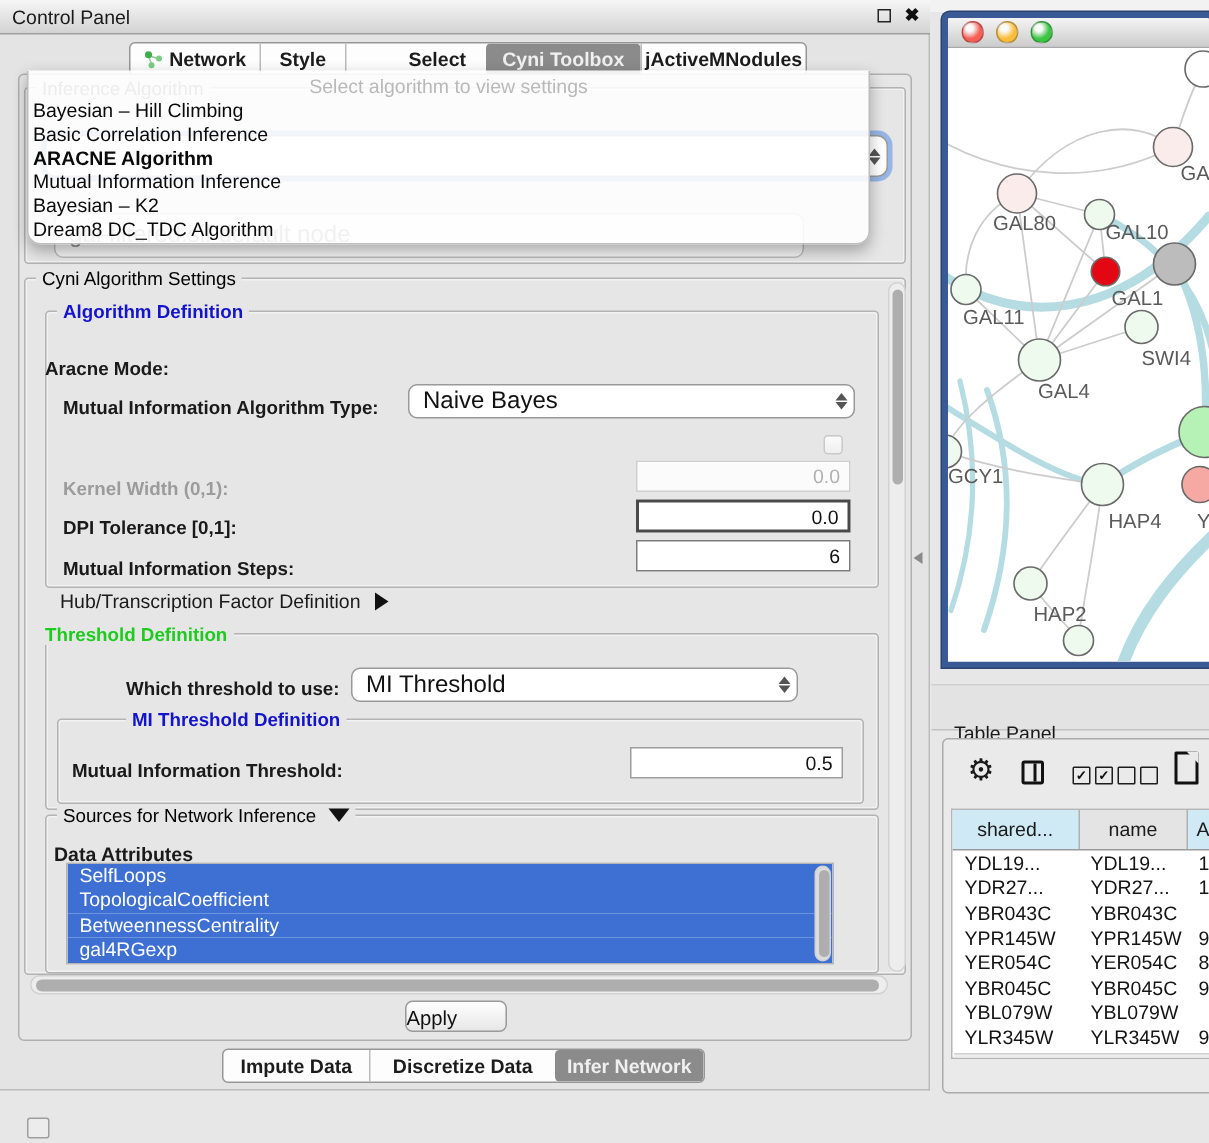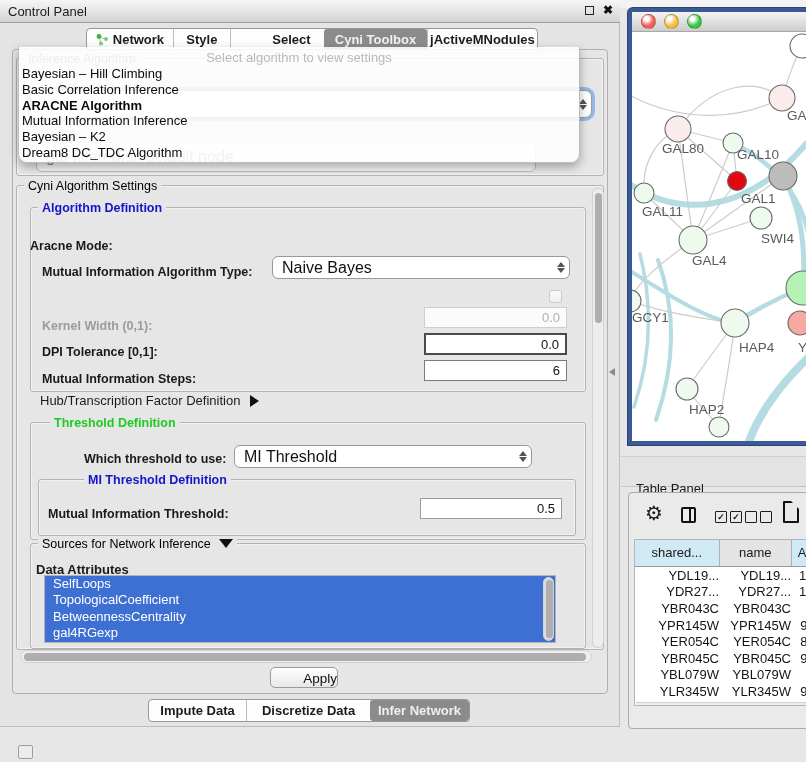--- a/index.html
+++ b/index.html
@@ -37,31 +37,31 @@
   .dd-item{font-size:13px;color:#0a0a0a;line-height:15.8px;padding-left:3px;white-space:nowrap;}
   .dd-bold{font-weight:bold;}
   
   .srclist{background:#fff;border:1px solid #b4b4b4;}
   .srcitem{background:#3d70d2;color:#fff;font-size:13px;line-height:16.4px;padding-left:8px;white-space:nowrap;}
   
   .sbtrack{background:#ededed;border:1px solid #d2d2d2;border-radius:7px;}
   .sbthumb{background:#aeaeae;border-radius:6px;}
   
   .pushbtn{background:linear-gradient(#fefefe,#e7e7e7);border:1px solid #9a9a9a;border-radius:5px;
-           font-size:13.5px;color:#111;text-align:right;}
+           font-size:13.5px;color:#111;text-align:left;}
   
   .netwin{border:4px solid #3a5a96;border-radius:5px 5px 0 0;background:#fff;box-shadow:0 0 0 1px #2c436f;}
   .nettitle{background:linear-gradient(#f4f4f4,#cccccc);border-bottom:1px solid #a8a8a8;display:flex;align-items:center;padding-left:9px;gap:8px;}
   .light{width:13px;height:13px;border-radius:50%;border:1px solid rgba(0,0,0,0.25);}
   
   .tpstrip{background:#e3e3e3;border-top:1px solid #cfcfcf;border-bottom:1px solid #c2c2c2;}
   .tpwin{background:#eaeaea;border:1px solid #aaa;border-radius:4px;}
   .thcell{font-size:13px;color:#1a1a1a;text-align:center;line-height:25px;border-right:1px solid #b0b0b0;overflow:hidden;white-space:nowrap;}
   .trow{display:flex;height:16.6px;align-items:center;}
-  .tcell{font-size:13px;color:#141414;white-space:nowrap;overflow:hidden;text-align:right;}
+  .tcell{font-size:13px;color:#141414;white-space:nowrap;overflow:hidden;}
   .ckbox{width:10px;height:10px;border:1.6px solid #1c1c1c;border-radius:1px;display:inline-flex;align-items:center;justify-content:center;font-size:9px;font-weight:bold;color:#111;}
 </style>
 </head>
 <body>
 
 <div class="abs" style="left:0;top:0;width:806px;height:8px;background:#f2f2f2;"></div>
 
 <div class="abs" style="left:0;top:8;width:620px;height:727px;background:#e4e4e4;border-right:1px solid #bcbcbc;border-bottom:1px solid #bcbcbc;">
 
   <div class="abs titlebar" style="left:0;top:0;width:620px;height:23px;">
@@ -153,21 +153,21 @@
 
   <span class="abs lbl bold" style="left:42px;top:372px;">Mutual Information Steps:</span>
   <div class="abs field" style="left:424px;top:360px;width:143px;height:21px;border:1px solid #7c7c7c;">6</div>
 
   <span class="abs lbl" style="left:40px;top:393px;font-size:13px;">
     <span>Hub/Transcription Factor Definition</span>
     <span style="display:inline-block;margin-left:6px;width:0;height:0;border-top:6px solid transparent;border-bottom:6px solid transparent;border-left:9px solid #111;vertical-align:-2px;"></span>
   </span>
 
   <div class="abs group" style="left:30px;top:422px;width:556px;height:118px;"></div>
-  <span class="abs gtitle bold" style="left:50px;top:416px;color:#1ecb1e;">Threshold Definition</span>
+  <span class="abs gtitle bold" style="left:26px;top:416px;color:#1ecb1e;">Threshold Definition</span>
 
   <span class="abs lbl bold" style="left:84px;top:452px;">Which threshold to use:</span>
   <div class="abs combo" style="left:234px;top:445px;width:298px;height:23px;">
     <span class="cval">MI Threshold</span>
     <span class="stepper">
         <span class="tri-up"></span>
         <span class="tri-dn"></span>
       </span>
   </div>
 

